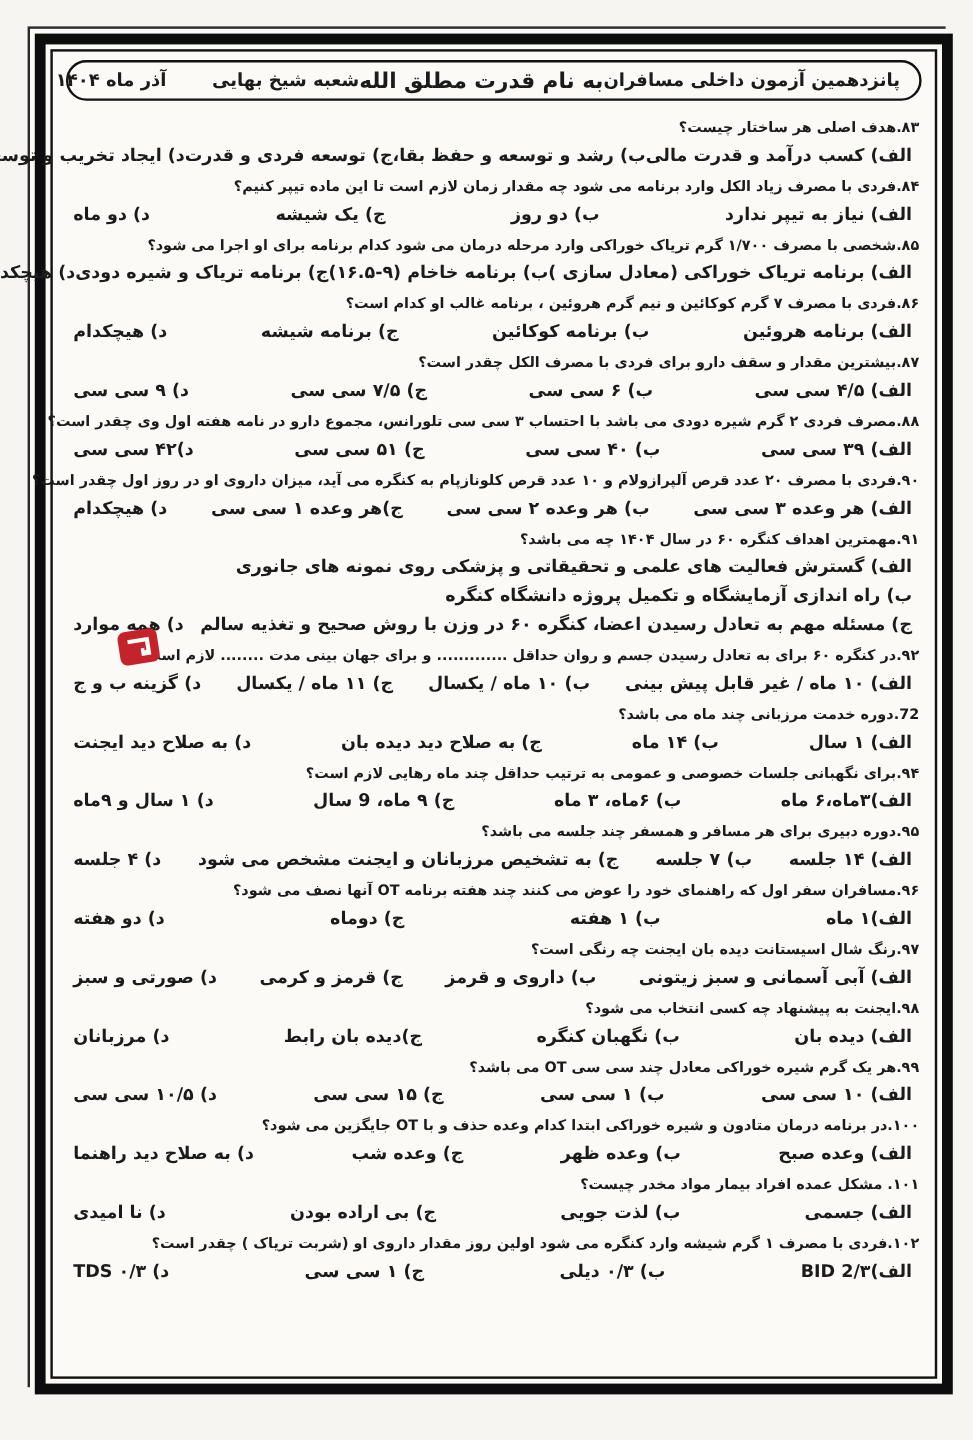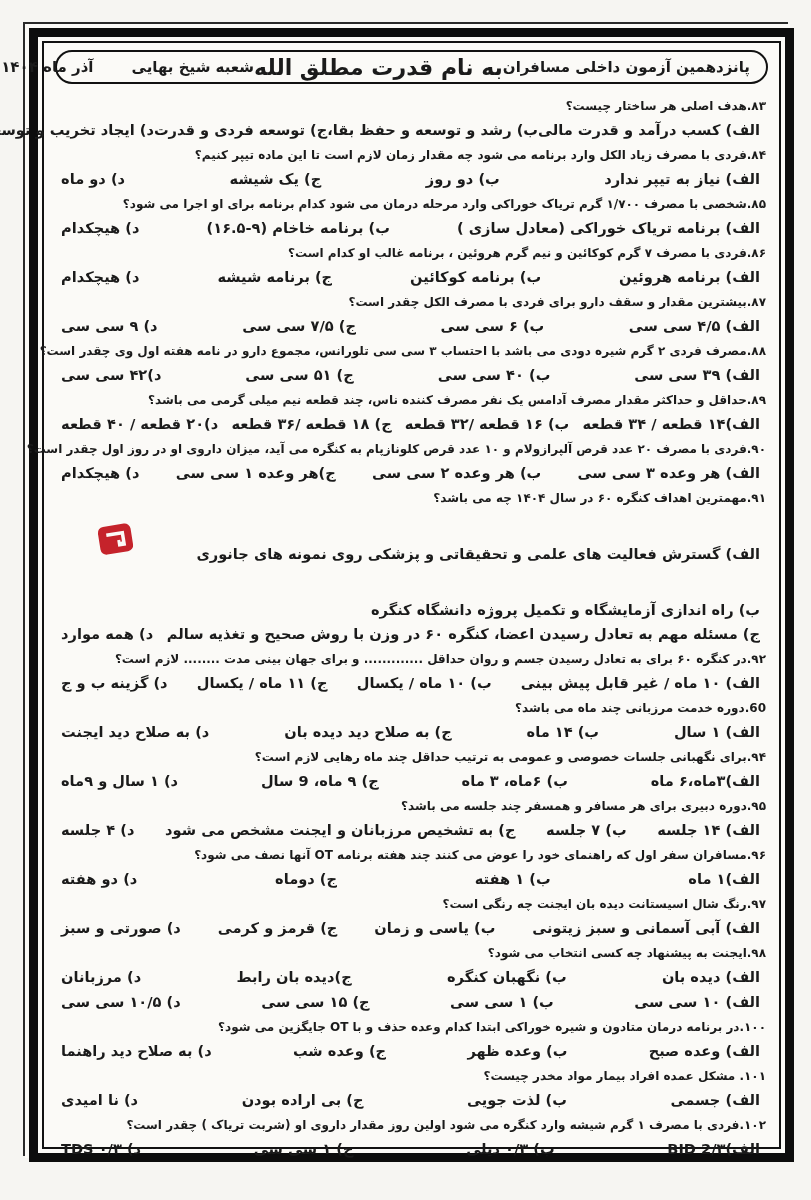--- a/index.html
+++ b/index.html
@@ -31,41 +31,41 @@
     align-items:center;
     direction:rtl;
     border:2.5px solid #111;
     border-radius:18px;
     height:34px;
     padding:0 16px;
     margin:2px 2px 8px 2px;
     font-weight:bold;
   }
   .hdr-title   { font-size:15px; white-space:nowrap; }
-  .hdr-center  { flex:1; text-align:center; font-size:22px; letter-spacing:0.5px; white-space:nowrap; }
+  .hdr-center  { flex:1; text-align:center; font-size:18px; letter-spacing:0.5px; white-space:nowrap; }
   .hdr-left    { display:flex; gap:38px; white-space:nowrap; font-size:15px; }
   
   .questions { direction:rtl; padding:2px 4px 0 4px; }
   .q-block { margin-bottom:1px; }
   .q-text {
     font-size:12px;
     font-weight:bold;
     line-height:24px;
     text-align:right;
     white-space:nowrap;
   }
   .opt-row {
     display:flex;
     direction:rtl;
     justify-content:space-between;
     align-items:baseline;
     line-height:24px;
     padding:0 6px 0 4px;
   }
-  .opt-row.single { justify-content:flex-start;margin-top:32px; }
+  .opt-row.single { justify-content:flex-start; }
   .opt {
     font-size:14.6px;
     font-weight:bold;
     white-space:nowrap;
   }
   
   .logo {
     position:absolute;
     left:58px; top:482px;
     width:40px; height:40px;
@@ -103,20 +103,21 @@
             <span class="opt">ب) دو روز</span>
             <span class="opt">ج) یک شیشه</span>
             <span class="opt">د) دو ماه</span>
           </div>
         </div>
         <div class="q-block">
           <div class="q-text">۸۵.شخصی با مصرف ۱/۷۰۰ گرم تریاک خوراکی وارد مرحله درمان می شود کدام برنامه برای او اجرا می شود؟</div>
           <div class="opt-row">
             <span class="opt">الف) برنامه تریاک خوراکی (معادل سازی )</span>
             <span class="opt">ب) برنامه خاخام (۹-۱۶.۵)</span>
+            <span class="opt">ج) برنامه تریاک و شیره دودی</span>
             <span class="opt">د) هیچکدام</span>
           </div>
         </div>
         <div class="q-block">
           <div class="q-text">۸۶.فردی با مصرف ۷ گرم کوکائین و نیم گرم هروئین ، برنامه غالب او کدام است؟</div>
           <div class="opt-row">
             <span class="opt">الف) برنامه هروئین</span>
             <span class="opt">ب) برنامه کوکائین</span>
             <span class="opt">ج) برنامه شیشه</span>
             <span class="opt">د) هیچکدام</span>
@@ -134,29 +135,20 @@
         <div class="q-block">
           <div class="q-text">۸۸.مصرف فردی ۲ گرم شیره دودی می باشد با احتساب ۳ سی سی تلورانس، مجموع دارو در نامه هفته اول وی چقدر است؟</div>
           <div class="opt-row">
             <span class="opt">الف) ۳۹ سی سی</span>
             <span class="opt">ب) ۴۰ سی سی</span>
             <span class="opt">ج) ۵۱ سی سی</span>
             <span class="opt">د)۴۲ سی سی</span>
           </div>
         </div>
         <div class="q-block">
-          <div class="q-text">۸۹.حداقل و حداکثر مقدار مصرف آدامس یک نفر مصرف کننده ناس، چند قطعه نیم میلی گرمی می باشد؟</div>
-          <div class="opt-row">
-            <span class="opt">الف)۱۴ قطعه / ۳۴ قطعه</span>
-            <span class="opt">ب) ۱۶ قطعه /۳۲ قطعه</span>
-            <span class="opt">ج) ۱۸ قطعه /۳۶ قطعه</span>
-            <span class="opt">د)۲۰ قطعه / ۴۰ قطعه</span>
-          </div>
-        </div>
-        <div class="q-block">
           <div class="q-text">۹۰.فردی با مصرف ۲۰ عدد قرص آلپرازولام و ۱۰ عدد قرص کلونازپام به کنگره می آید، میزان داروی او در روز اول چقدر است؟</div>
           <div class="opt-row">
             <span class="opt">الف) هر وعده ۳ سی سی</span>
             <span class="opt">ب) هر وعده ۲ سی سی</span>
             <span class="opt">ج)هر وعده ۱ سی سی</span>
             <span class="opt">د) هیچکدام</span>
           </div>
         </div>
         <div class="q-block">
           <div class="q-text">۹۱.مهمترین اهداف کنگره ۶۰ در سال ۱۴۰۴ چه می باشد؟</div>
@@ -174,21 +166,21 @@
         <div class="q-block">
           <div class="q-text">۹۲.در کنگره ۶۰ برای به تعادل رسیدن جسم و روان حداقل ............. و برای جهان بینی مدت ........ لازم است؟</div>
           <div class="opt-row">
             <span class="opt">الف) ۱۰ ماه / غیر قابل پیش بینی</span>
             <span class="opt">ب) ۱۰ ماه / یکسال</span>
             <span class="opt">ج) ۱۱ ماه / یکسال</span>
             <span class="opt">د) گزینه ب و ج</span>
           </div>
         </div>
         <div class="q-block">
-          <div class="q-text">60.دوره خدمت مرزبانی چند ماه می باشد؟</div>
+          <div class="q-text">72.دوره خدمت مرزبانی چند ماه می باشد؟</div>
           <div class="opt-row">
             <span class="opt">الف) ۱ سال</span>
             <span class="opt">ب) ۱۴ ماه</span>
             <span class="opt">ج) به صلاح دید دیده بان</span>
             <span class="opt">د) به صلاح دید ایجنت</span>
           </div>
         </div>
         <div class="q-block">
           <div class="q-text">۹۴.برای نگهبانی جلسات خصوصی و عمومی به ترتیب حداقل چند ماه رهایی لازم است؟</div>
           <div class="opt-row">
@@ -213,35 +205,36 @@
             <span class="opt">الف)۱ ماه</span>
             <span class="opt">ب) ۱ هفته</span>
             <span class="opt">ج) دوماه</span>
             <span class="opt">د) دو هفته</span>
           </div>
         </div>
         <div class="q-block">
           <div class="q-text">۹۷.رنگ شال اسیستانت دیده بان ایجنت چه رنگی است؟</div>
           <div class="opt-row">
             <span class="opt">الف) آبی آسمانی و سبز زیتونی</span>
-            <span class="opt">ب) یاسی و زمان</span>
+            <span class="opt">ب) داروی و قرمز</span>
             <span class="opt">ج) قرمز و کرمی</span>
             <span class="opt">د) صورتی و سبز</span>
           </div>
         </div>
         <div class="q-block">
           <div class="q-text">۹۸.ایجنت به پیشنهاد چه کسی انتخاب می شود؟</div>
           <div class="opt-row">
             <span class="opt">الف) دیده بان</span>
             <span class="opt">ب) نگهبان کنگره</span>
             <span class="opt">ج)دیده بان رابط</span>
             <span class="opt">د) مرزبانان</span>
           </div>
         </div>
         <div class="q-block">
+          <div class="q-text">۹۹.هر یک گرم شیره خوراکی معادل چند سی سی OT می باشد؟</div>
           <div class="opt-row">
             <span class="opt">الف) ۱۰ سی سی</span>
             <span class="opt">ب) ۱ سی سی</span>
             <span class="opt">ج) ۱۵ سی سی</span>
             <span class="opt">د) ۱۰/۵ سی سی</span>
           </div>
         </div>
         <div class="q-block">
           <div class="q-text">۱۰۰.در برنامه درمان متادون و شیره خوراکی ابتدا کدام وعده حذف و با OT جایگزین می شود؟</div>
           <div class="opt-row">

